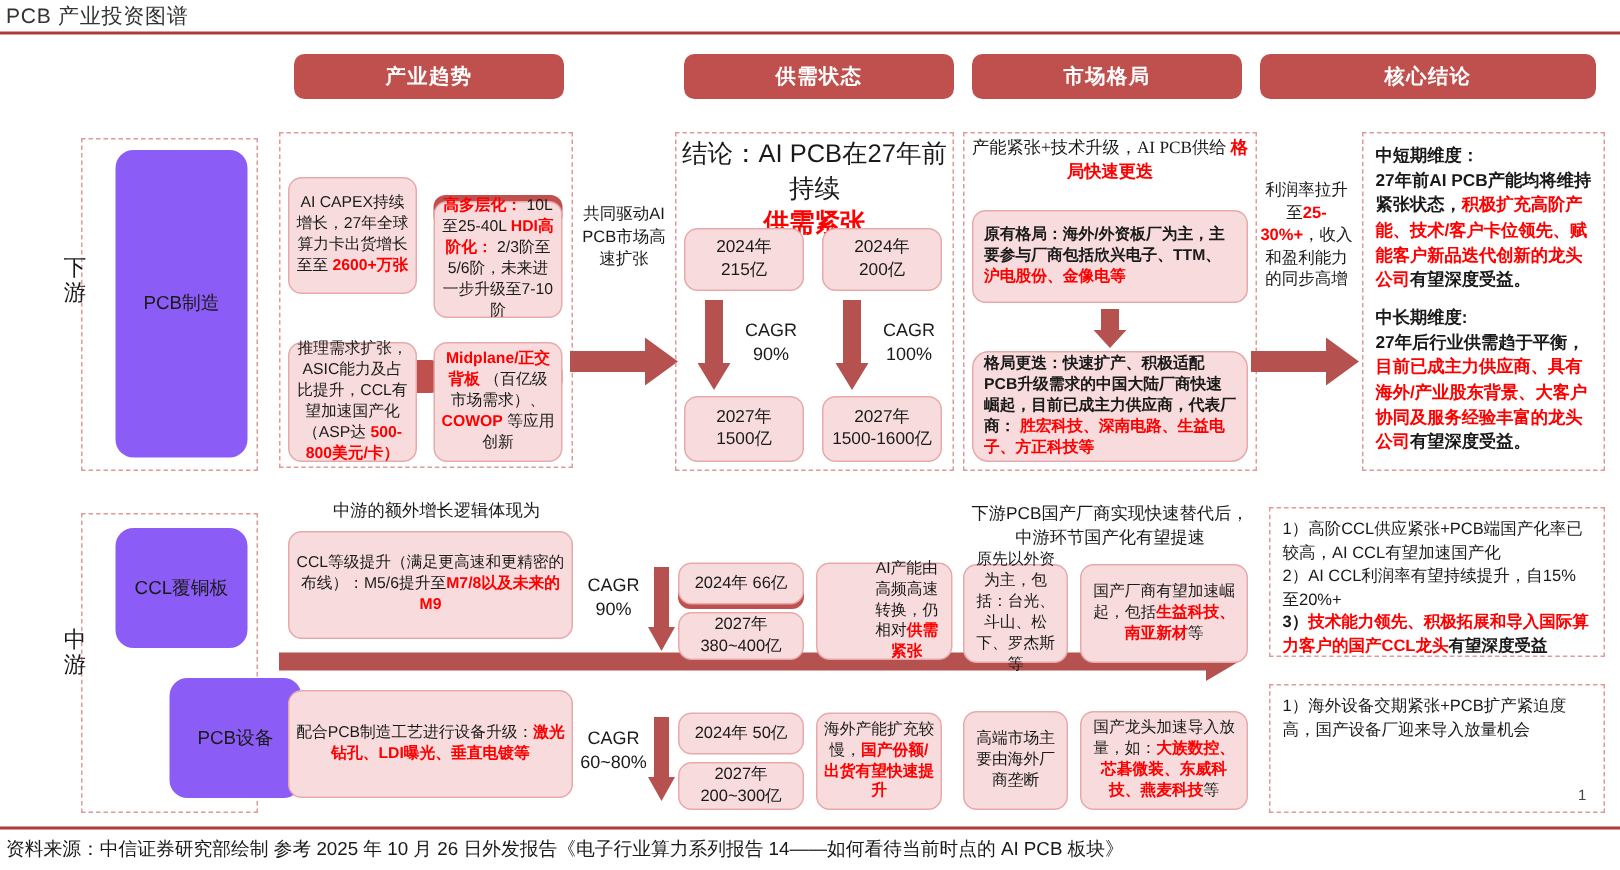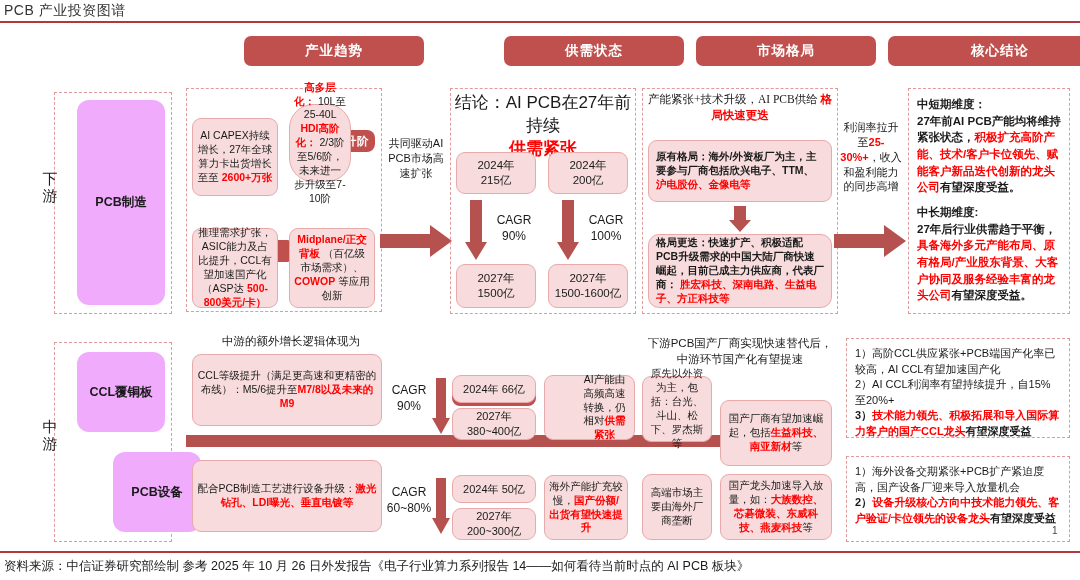--- a/index.html
+++ b/index.html
@@ -35,21 +35,20 @@
   
   .col-head {
     position: absolute;
     background: #c0504d;
     color: #ffffff;
     border-radius: 7px;
     font-size: 13.5px;
     font-weight: bold;
     display: flex; align-items: center; justify-content: center;
     letter-spacing: 1px;
-    margin-left: 48px;
   }
 
   
   .dframe {
     position: absolute;
     border: 1.4px dashed #e09a9a;
   }
 
   
   .pbox {
@@ -73,24 +72,24 @@
     border-radius: 8px;
     font-size: 11.5px; font-weight: bold;
     display:flex; align-items:center; justify-content:center;
     letter-spacing: .5px;
     margin-top: 38px;
   }
 
   
   .stage {
     position: absolute;
-    background: #f0abfc;
+    background: #8b5cf6;
     border-radius: 12px;
     display:flex; align-items:center; justify-content:center;
-    font-size: 12.5px; font-weight: bold; color:#1a1a1a;
+    font-size: 12.5px; font-weight: normal; color:#1a1a1a;
   }
   .tier-label {
     position: absolute;
     font-size: 15px; color:#1a1a1a;
     text-align:center; line-height:1.15;
     width: 28px;
   }
 
   
   .txt {
@@ -130,21 +129,21 @@
 
 <div class="pill" style="left:192px;top:92px;width:86px;height:22px;">AI设施扩张</div>
 <div class="pbox" style="left:192px;top:118px;width:86px;height:78px;">
   <span>
     <span>AI CAPEX持续增长，27年全球算力卡出货增长至至</span>
     <span class="red">2600+万张</span>
   </span>
 </div>
 
 <div class="pill" style="left:289px;top:92px;width:86px;height:22px;">PCB升规升阶</div>
-<div class="pbox" style="left:289px;top:104px;width:62px;height:78px;border-radius:24px;">
+<div class="pbox" style="left:289px;top:134px;width:86px;height:78px;">
   <span>
     <span class="red">高多层化：</span>
     <span>10L至25-40L</span>
     <span class="red">HDI高阶化：</span>
     <span>2/3阶至5/6阶，未来进一步升级至7-10阶</span>
   </span>
 </div>
 
 <div class="pill" style="left:192px;top:202px;width:103px;height:22px;">结构性变化</div>
 <div class="pbox" style="left:192px;top:228px;width:86px;height:80px;">
@@ -228,21 +227,21 @@
 </svg>
 
 <div class="concl" style="left:908px;top:88px;width:162px;height:226px;">
   <div class="hd">中短期维度：</div>
   <div>
     <b>27年前AI PCB产能均将维持紧张状态，</b><span class="red">积极扩充高阶产能、技术/客户卡位领先、赋能客户新品迭代创新的龙头公司</span><b>有望深度受益。</b>
   </div>
   <div style="height:8px"></div>
   <div class="hd">中长期维度:</div>
   <div>
-    <b>27年后行业供需趋于平衡，</b><span class="red">具备海外多元产能布局、原有格局/产业股东背景、大客户协同及服务经验丰富的龙头公司</span><b>有望深度受益。</b>
+    <b>27年后行业供需趋于平衡，</b><span class="red">目前已成主力供应商、具有海外/产业股东背景、大客户协同及服务经验丰富的龙头公司</span><b>有望深度受益。</b>
   </div>
 </div>
 
 <div class="dframe" style="left:54px;top:342px;width:118px;height:200px;"></div>
 <div class="tier-label" style="left:36px;top:418px;">中游</div>
 <div class="stage" style="left:77px;top:352px;width:88px;height:80px;">CCL覆铜板</div>
 <div class="stage" style="left:77px;top:452px;width:88px;height:80px;margin-left:36px;">PCB设备</div>
 
 <div class="txt" style="left:196px;top:334px;width:190px;font-size:11.5px;">中游的额外增长逻辑体现为</div>
 
@@ -287,42 +286,39 @@
 200~300亿</div>
 <div class="pbox" style="left:544px;top:475px;width:84px;height:65px;">
   <span>
     <span>海外产能扩充较慢，</span><span class="red">国产份额/出货有望快速提升</span>
   </span>
 </div>
 
 <div class="txt" style="left:644px;top:336px;width:192px;font-size:11.5px;">下游PCB国产厂商实现快速替代后，中游环节国产化有望提速</div>
 <div class="pbox" style="left:642px;top:376px;width:70px;height:66px;font-size:10.5px;">原先以外资为主，包括：台光、斗山、松下、罗杰斯等</div>
 <div class="pbox" style="left:642px;top:474px;width:70px;height:66px;font-size:10.5px;">高端市场主要由海外厂商垄断</div>
-<div class="pbox" style="left:720px;top:376px;width:112px;height:66px;font-size:10.5px;margin-top:24px;">
+<div class="pbox" style="left:720px;top:376px;width:112px;height:66px;font-size:10.5px;">
   <span>
     <span>国产厂商有望加速崛起，包括</span><span class="red">生益科技、南亚新材</span><span>等</span>
   </span>
 </div>
 <div class="pbox" style="left:720px;top:474px;width:112px;height:66px;font-size:10.5px;">
   <span>
     <span>国产龙头加速导入放量，如：</span><span class="red">大族数控、芯碁微装、东威科技、燕麦科技</span><span>等</span>
   </span>
 </div>
 
 <div class="concl" style="left:846px;top:338px;width:224px;height:100px;font-size:11px;line-height:1.42;">
   <div>1）高阶CCL供应紧张+PCB端国产化率已较高，AI CCL有望加速国产化</div>
   <div>2）AI CCL利润率有望持续提升，自15%至20%+</div>
   <div>
     <b>3）</b><span class="red">技术能力领先、积极拓展和导入国际算力客户的国产CCL龙头</span><b>有望深度受益</b>
   </div>
 </div>
 
 <div class="concl" style="left:846px;top:456px;width:224px;height:86px;font-size:11px;line-height:1.42;">
   <div>1）海外设备交期紧张+PCB扩产紧迫度高，国产设备厂迎来导入放量机会</div>
-  <div>
-    <b>2）</b><span class="red">设备升级核心方向中技术能力领先、客户验证/卡位领先的设备龙头</span><b>有望深度受益</b>
-  </div>
 </div>
 
 <div class="slide-num">1</div>
 
 <div class="footer-rule"></div>
 <div class="footer-text">资料来源：中信证券研究部绘制  参考 2025 年 10 月 26 日外发报告《电子行业算力系列报告 14——如何看待当前时点的 AI PCB 板块》</div>
 
 </body></html>

